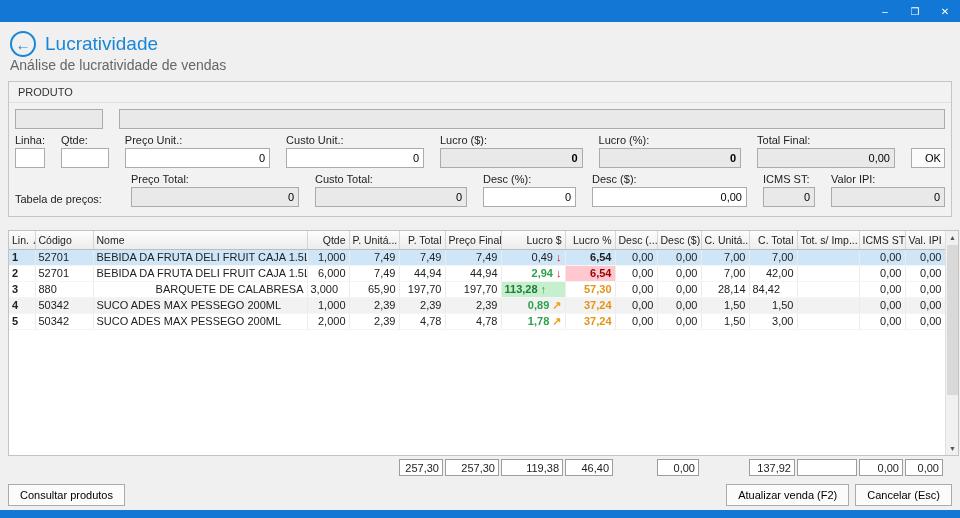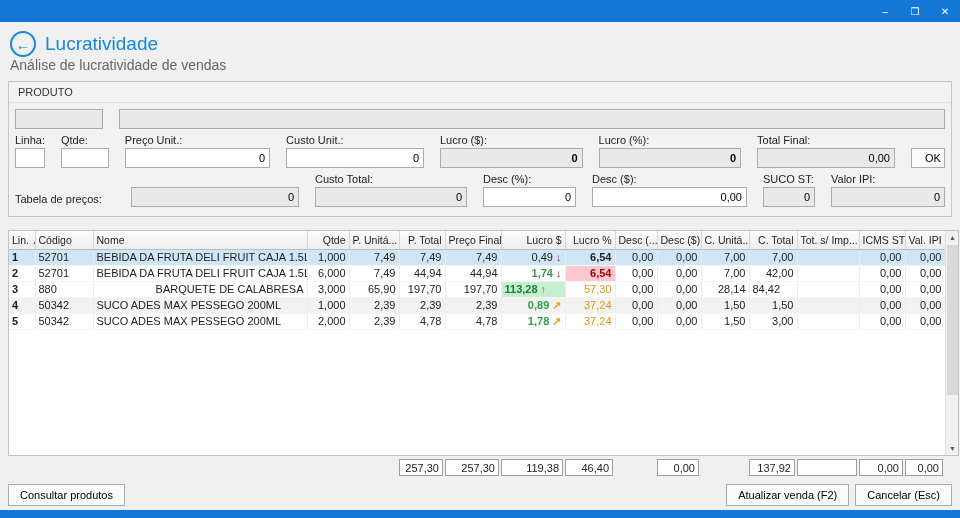--- a/index.html
+++ b/index.html
@@ -78,21 +78,21 @@
     white-space: nowrap; overflow: hidden;
   }
   tr.sel td { background: #cfe6f8; }
   tr.alt td { background: #f2f2f2; }
   td.lin-cell { font-weight: bold; }
   .sort-ic { font-size: 7px; color: #555; margin-left: 3px; }
   .v-green { color: #2fa04c; font-weight: bold; }
   .cell-greenbg { background: #c6efce !important; color: #1f7a38; font-weight: bold; }
   .pct-bold { font-weight: bold; }
   .pct-redbg { background: #ffc7ce !important; color: #9c0006; font-weight: bold; }
-  .pct-orange { color: #e39417; font-weight: normal; }
+  .pct-orange { color: #e39417; font-weight: bold; }
   .arrow-down { color: #cc1414; font-weight: bold; margin-left: 3px; }
   .arrow-up { color: #27a844; font-weight: bold; margin-left: 3px; }
   .arrow-diag { color: #f0a11c; font-weight: bold; margin-left: 3px; }
 
   
   .vscroll { position: absolute; top: 0; right: 0; width: 13px; height: 100%; background: #f1f1f1; border-left: 1px solid #e0e0e0; }
   .sb-btn { width: 13px; height: 13px; font-size: 7px; color: #555; display: flex; align-items: center; justify-content: center; }
   .sb-btn.bottom { position: absolute; bottom: 0; }
   .sb-thumb { position: absolute; top: 14px; left: 1px; width: 11px; height: 150px; background: #d9d9d9; }
 
@@ -171,36 +171,37 @@
       </div>
       <div class="fcol" style="margin-left:auto">
         <button class="ok-btn">OK</button>
       </div>
     </div>
     <div class="frow">
       <div class="fcol" style="width:100px">
         <label>Tabela de preços:</label>
       </div>
       <div class="fcol" style="width:168px">
+        <label>Preço Total:</label>
         <input class="field num ro" value="0" style="">
       </div>
       <div class="fcol" style="width:152px">
         <label>Custo Total:</label>
         <input class="field num ro" value="0" style="">
       </div>
       <div class="fcol" style="width:93px">
         <label>Desc (%):</label>
         <input class="field num" value="0" style="">
       </div>
       <div class="fcol" style="width:155px">
         <label>Desc ($):</label>
         <input class="field num" value="0,00" style="">
       </div>
       <div class="fcol" style="width:52px">
-        <label>SUCO ST:</label>
+        <label>ICMS ST:</label>
         <input class="field num ro" value="0" style="">
       </div>
       <div class="fcol grow">
         <label>Valor IPI:</label>
         <input class="field num ro" value="0" style="">
       </div>
     </div>
   </div>
 </div>
 
@@ -264,35 +265,35 @@
           <td style="text-align: right;">0,00</td>
         </tr>
         <tr>
           <td class="lin-cell" style="text-align: left;">2</td>
           <td style="text-align: left;">52701</td>
           <td style="text-align: left;">BEBIDA DA FRUTA DELI FRUIT CAJA 1.5L</td>
           <td style="text-align: right;">6,000</td>
           <td style="text-align: right;">7,49</td>
           <td style="text-align: right;">44,94</td>
           <td style="text-align: right;">44,94</td>
-          <td style="text-align: right;"><span class="v-green">1,74</span><span class="arrow-down">↓</span></td>
+          <td style="text-align: right;"><span class="v-green">2,94</span><span class="arrow-down">↓</span></td>
           <td class="pct-redbg" style="text-align: right;">6,54</td>
           <td style="text-align: right;">0,00</td>
           <td style="text-align: right;">0,00</td>
           <td style="text-align: right;">7,00</td>
           <td style="text-align: right;">42,00</td>
           <td style="text-align: right;"></td>
           <td style="text-align: right;">0,00</td>
           <td style="text-align: right;">0,00</td>
         </tr>
         <tr>
           <td class="lin-cell" style="text-align: left;">3</td>
           <td style="text-align: left;">880</td>
           <td style="text-align: right; margin-left: 48px;">BARQUETE DE CALABRESA</td>
-          <td style="text-align: right;">3,000</td>
+          <td style="">3,000</td>
           <td style="text-align: right;">65,90</td>
           <td style="text-align: right;">197,70</td>
           <td style="text-align: right;">197,70</td>
           <td class="cell-greenbg" style=""><span>113,28</span><span class="arrow-up">↑</span></td>
           <td class="pct-orange" style="text-align: right;">57,30</td>
           <td style="text-align: right;">0,00</td>
           <td style="text-align: right;">0,00</td>
           <td style="text-align: right;">28,14</td>
           <td style="text-align: left;">84,42</td>
           <td style="text-align: right;"></td>

